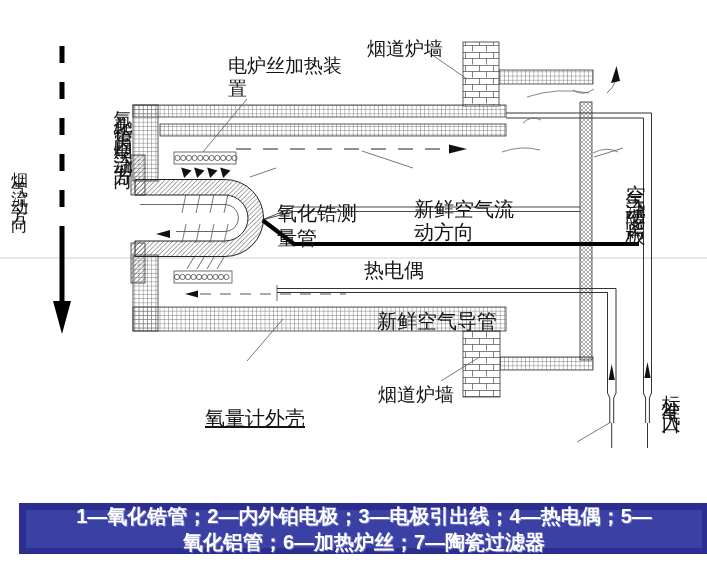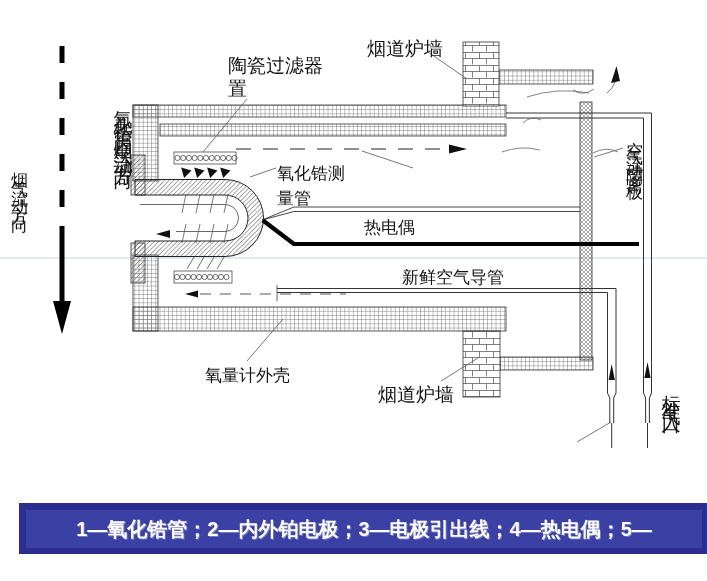--- a/index.html
+++ b/index.html
@@ -1,21 +1,21 @@
 <!DOCTYPE html>
 <html><head>
 <meta charset="utf-8">
 <style>
   html,body{margin:0;padding:0;background:#fff;}
   #stage{position:relative;width:707px;height:581px;background:#ffffff;overflow:hidden;
          font-family:"Liberation Sans","DejaVu Sans",sans-serif;color:#111;}
   #drawing{position:absolute;left:0;top:0;}
   .hlabel{position:absolute;white-space:nowrap;line-height:1.45;color:#141414;}
   .vlabel{position:absolute;writing-mode:vertical-rl;text-orientation:upright;color:#141414;}
-  .f15{font-size:19px;} .f16{font-size:17px;} .f17{font-size:17px;}
+  .f15{font-size:19px;} .f16{font-size:20px;margin-top:40px;} .f17{font-size:17px;}
   #caption{position:absolute;left:0;top:503px;width:690px;height:51px;background:#2b2e8f;margin-left:19px;}
   #caption-inner{position:absolute;left:7px;top:7px;right:7px;bottom:6px;background:#3a40a4;
       display:flex;flex-direction:column;justify-content:center;align-items:center;}
   .cap-line{color:#ffffff;font-size:20px;font-weight:bold;line-height:26px;white-space:nowrap;
       text-shadow:1px 1px 0 rgba(160,170,230,0.55);}
 </style>
 </head>
 <body>
 
 <div id="stage">
@@ -163,44 +163,49 @@
       <line x1="62" y1="236" x2="62" y2="303" stroke="#000" stroke-width="5"></line>
       <polygon points="53,301 71,301 62,334" fill="#000"></polygon>
     </g>
   </svg>
 
   <div class="vlabel f17" style="left:8px;top:158px;letter-spacing:9px;">烟气流动方向</div>
 
   <div class="vlabel f15" style="left:110px;top:96px;letter-spacing:6px;">氧化锆管内烟气流动方向</div>
 
   <div class="hlabel f15" style="left:228px;top:54px;line-height:23px;">
-    <div>陶瓷过滤器</div>
+    <div>电炉丝加热装</div>
     <div>置</div>
   </div>
 
   <div class="hlabel f15" style="left:367px;top:35px;">烟道炉墙</div>
 
   <div class="hlabel f16" style="left:277px;top:161px;line-height:25px;">
     <div>氧化锆测</div>
     <div>量管</div>
   </div>
 
+  <div class="hlabel f16" style="left:414px;top:158px;line-height:23px;">
+    <div>新鲜空气流</div>
+    <div>动方向</div>
+  </div>
 
   <div class="hlabel f16" style="left:364px;top:216px;">热电偶</div>
 
   <div class="vlabel f16" style="left:623px;top:128px;letter-spacing:7px;">空气流动隔离板</div>
 
-  <div class="hlabel f16" style="left:402px;top:267px;font-family:Liberation Mono, monospace;">新鲜空气导管</div>
-
-  <div class="hlabel f16" style="left:205px;top:364px;">氧量计外壳</div>
+  <div class="hlabel f16" style="left:377px;top:267px;">新鲜空气导管</div>
+
+  <div class="hlabel f16" style="left:205px;top:364px;text-decoration:underline;">氧量计外壳</div>
 
   <div class="hlabel f15" style="left:378px;top:381px;">烟道炉墙</div>
 
 
   <div class="vlabel f15" style="left:658px;top:380px;letter-spacing:6px;">标准气入口</div>
 
   <div id="caption">
     <div id="caption-inner">
       <div class="cap-line">1—氧化锆管；2—内外铂电极；3—电极引出线；4—热电偶；5—</div>
+      <div class="cap-line">氧化铝管；6—加热炉丝；7—陶瓷过滤器</div>
     </div>
   </div>
 
 </div>
 
 </body></html>

